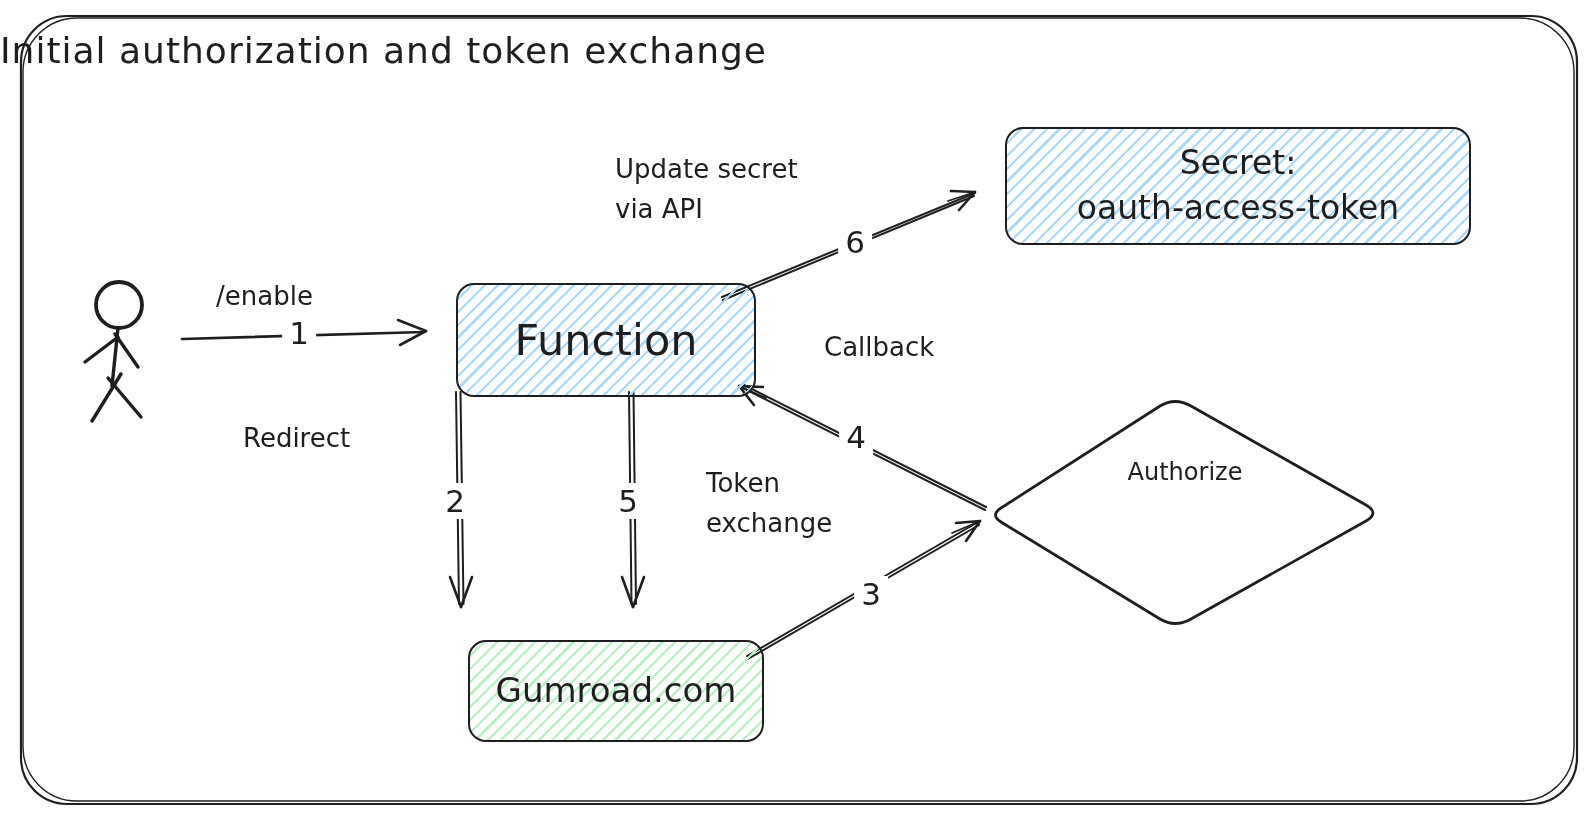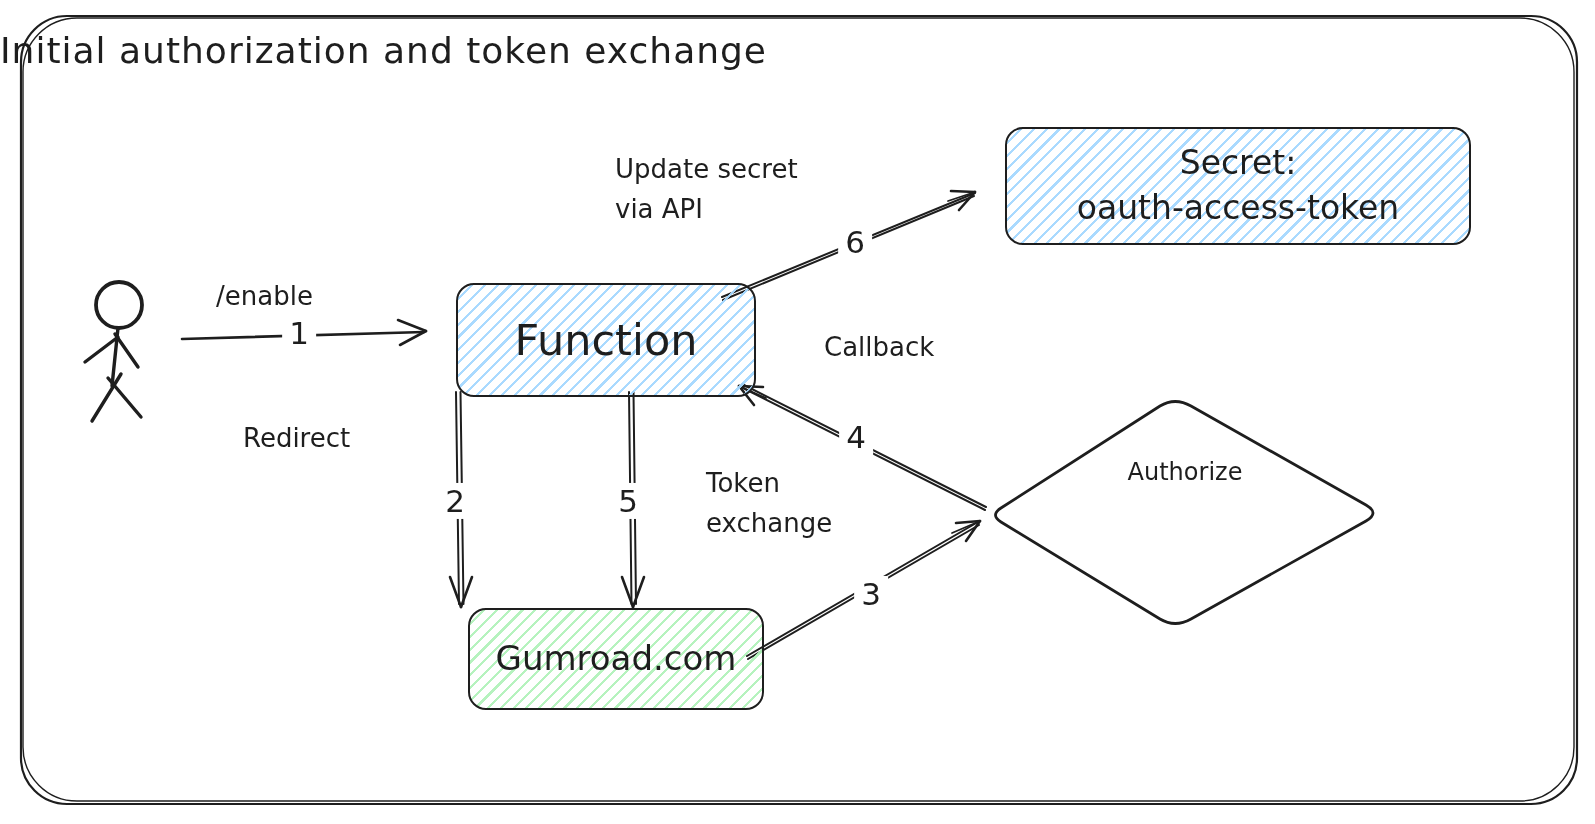--- a/index.html
+++ b/index.html
@@ -53,21 +53,21 @@
       rgba(165,216,255,0.95) 0px, rgba(165,216,255,0.95) 2.3px,
       rgba(255,255,255,0) 2.3px, rgba(255,255,255,0) 9px);
   }
   .hatch-green {
     background-image: repeating-linear-gradient(135deg,
       rgba(178,242,187,0.95) 0px, rgba(178,242,187,0.95) 2.3px,
       rgba(255,255,255,0) 2.3px, rgba(255,255,255,0) 9px);
   }
   .node-function { left: 433px; top: 283px; width: 300px; height: 114px; font-size: 43px; }
   .node-secret   { left: 982px; top: 127px; width: 466px; height: 118px; font-size: 33px; }
-  .node-gumroad  { left: 445px; top: 608px; width: 296px; height: 102px; font-size: 34px; }
+  .node-gumroad  { left: 445px; top: 640px; width: 296px; height: 102px; font-size: 34px; }
   .decision-label {
     position: absolute;
     left: 1030px; top: 455px;
     width: 310px;
     text-align: center;
     font-size: 24px;
     line-height: 1.45;
     z-index: 3;
   }
   .edge-label {

